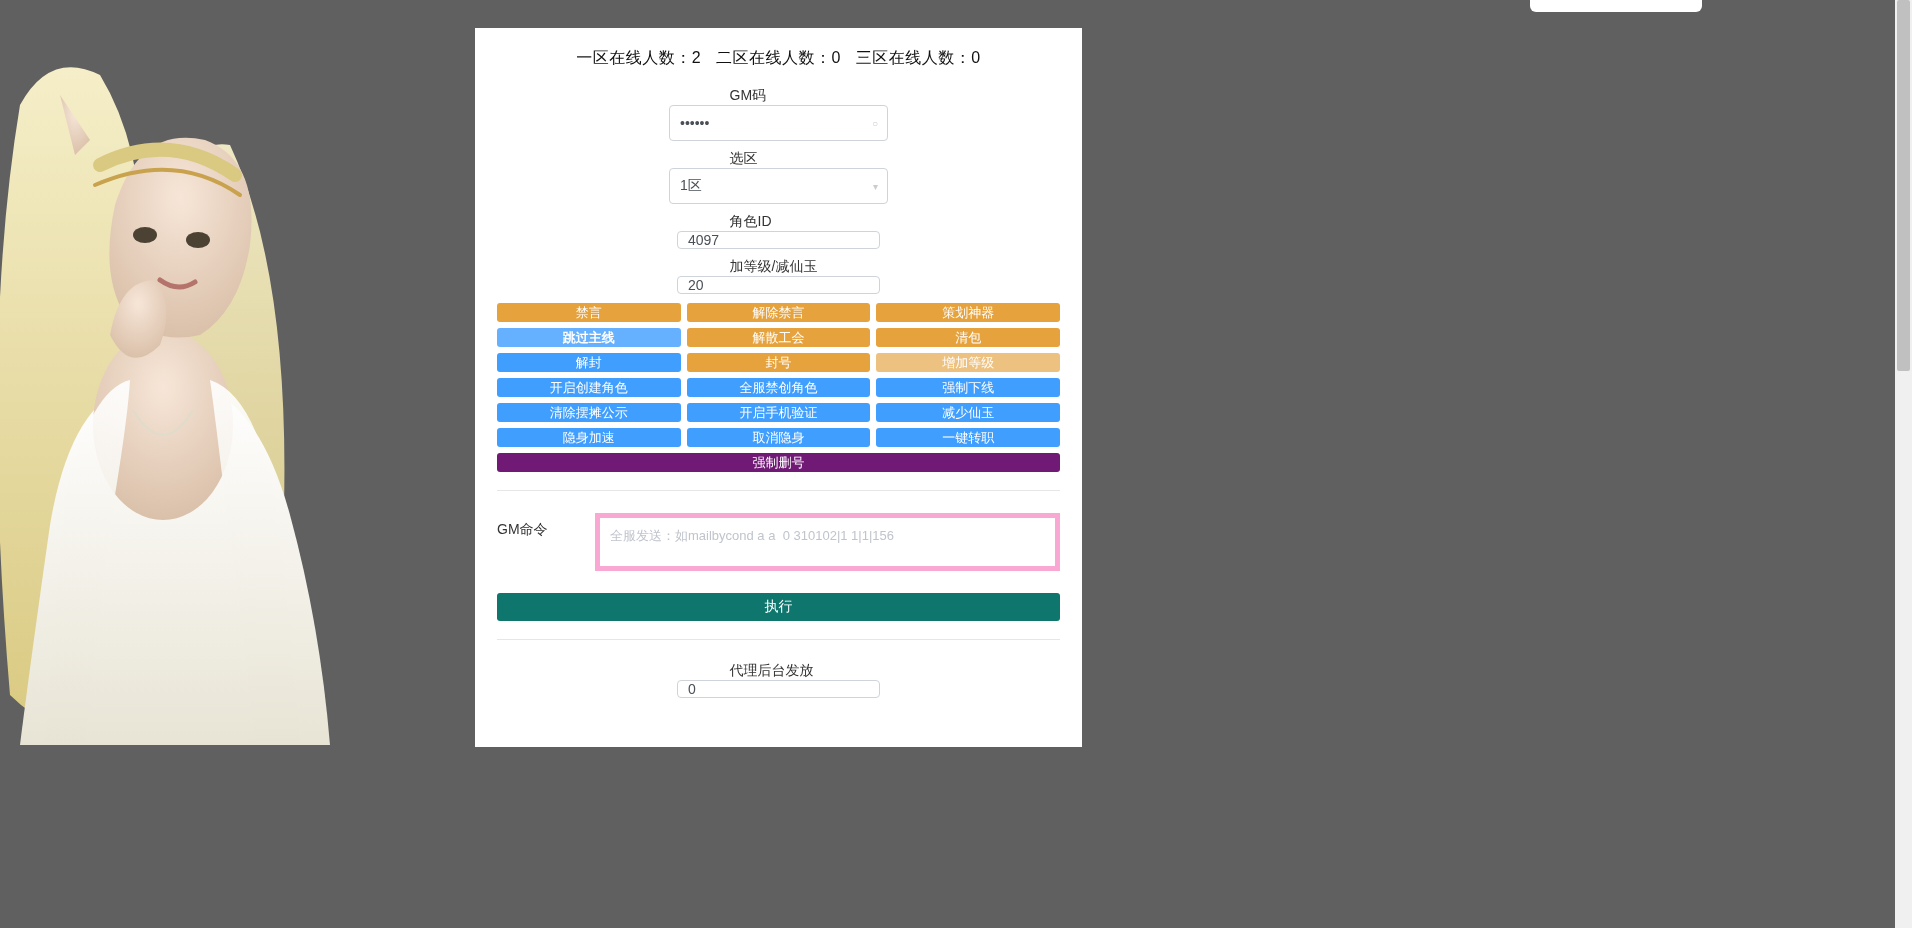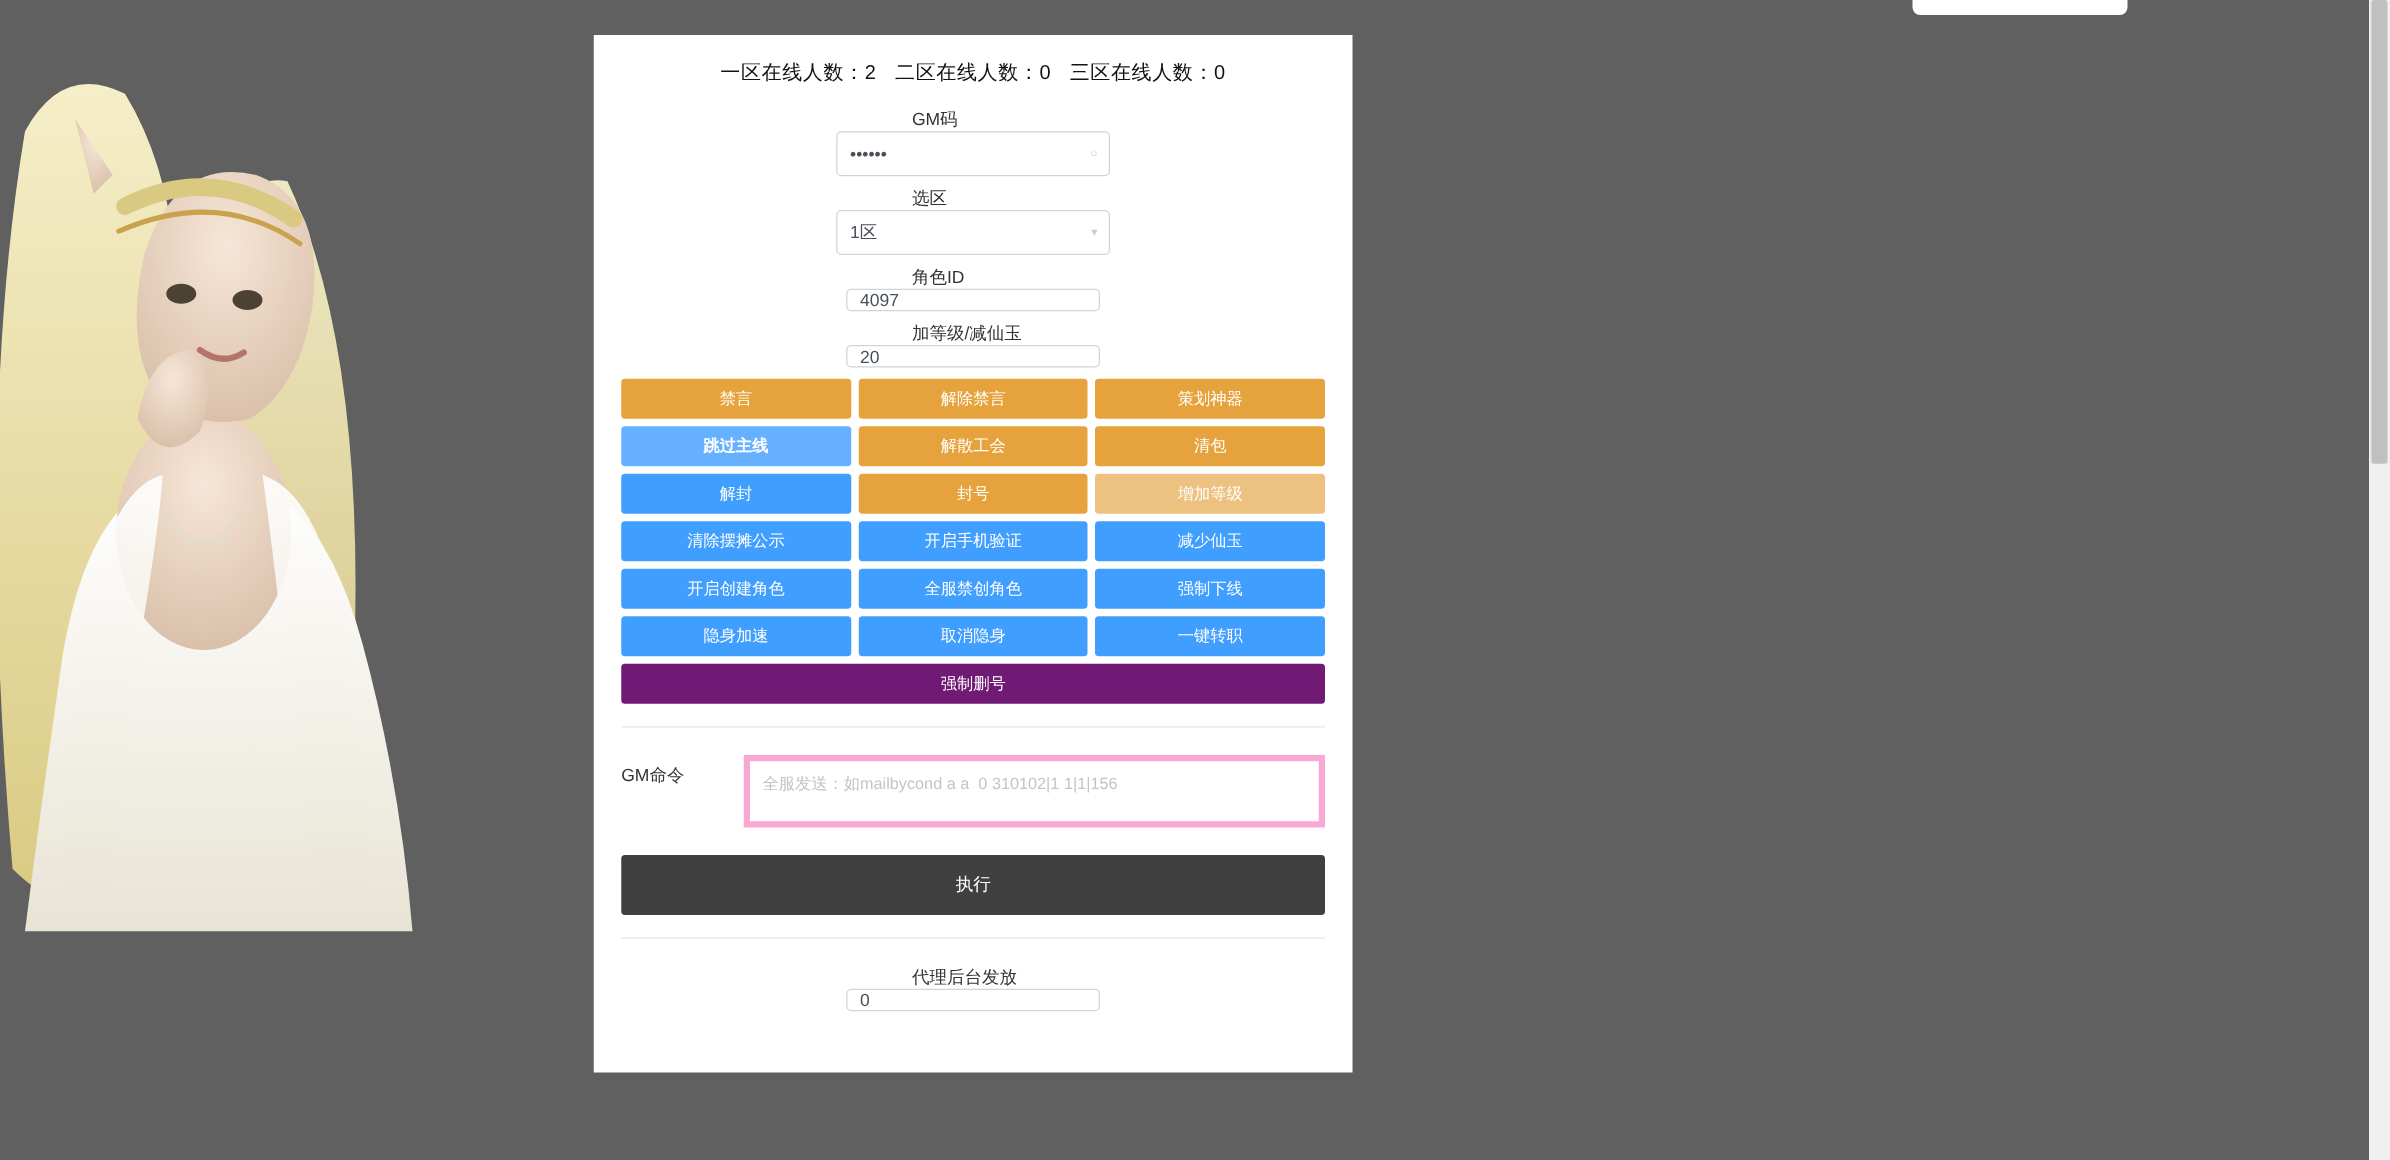--- a/index.html
+++ b/index.html
@@ -120,21 +120,21 @@
     }
 
     .btn-grid { margin-top: 8px; }
     .btn-row {
       display: flex;
       gap: 6px;
       margin-bottom: 6px;
     }
     .btn {
       flex: 1;
-      height: 32px;
+      height: 19px;
       border: none;
       border-radius: 3px;
       color: #fff;
       font-size: 13px;
       cursor: pointer;
       display: flex;
       align-items: center;
       justify-content: center;
     }
     .btn-orange { background: #e6a23c; }
@@ -165,22 +165,22 @@
       font-family: inherit;
       color: #495057;
       resize: none;
       outline: none;
     }
     .cmd-textarea::placeholder { color: #c0c4cc; font-size: 13px; }
 
     .exec-btn {
       margin-top: 22px;
       width: 100%;
-      height: 48px;
-      background: #404040;
+      height: 28px;
+      background: #0f766e;
       border: none;
       border-radius: 3px;
       color: #fff;
       font-size: 14px;
       cursor: pointer;
     }
   </style>
 </head>
 <body>
 
@@ -264,30 +264,30 @@
       <button class="btn btn-lightblue">跳过主线</button>
       <button class="btn btn-orange">解散工会</button>
       <button class="btn btn-orange">清包</button>
     </div>
     <div class="btn-row">
       <button class="btn btn-blue">解封</button>
       <button class="btn btn-orange">封号</button>
       <button class="btn btn-orange-light">增加等级</button>
     </div>
     <div class="btn-row">
+      <button class="btn btn-blue">开启创建角色</button>
+      <button class="btn btn-blue">全服禁创角色</button>
+      <button class="btn btn-blue">强制下线</button>
+    </div>
+    <div class="btn-row">
       <button class="btn btn-blue">清除摆摊公示</button>
       <button class="btn btn-blue">开启手机验证</button>
       <button class="btn btn-blue">减少仙玉</button>
     </div>
     <div class="btn-row">
-      <button class="btn btn-blue">开启创建角色</button>
-      <button class="btn btn-blue">全服禁创角色</button>
-      <button class="btn btn-blue">强制下线</button>
-    </div>
-    <div class="btn-row">
       <button class="btn btn-blue">隐身加速</button>
       <button class="btn btn-blue">取消隐身</button>
       <button class="btn btn-blue">一键转职</button>
     </div>
     <div class="btn-row">
       <button class="btn btn-red btn-full">强制删号</button>
     </div>
   </div>
 
   <hr class="divider">

